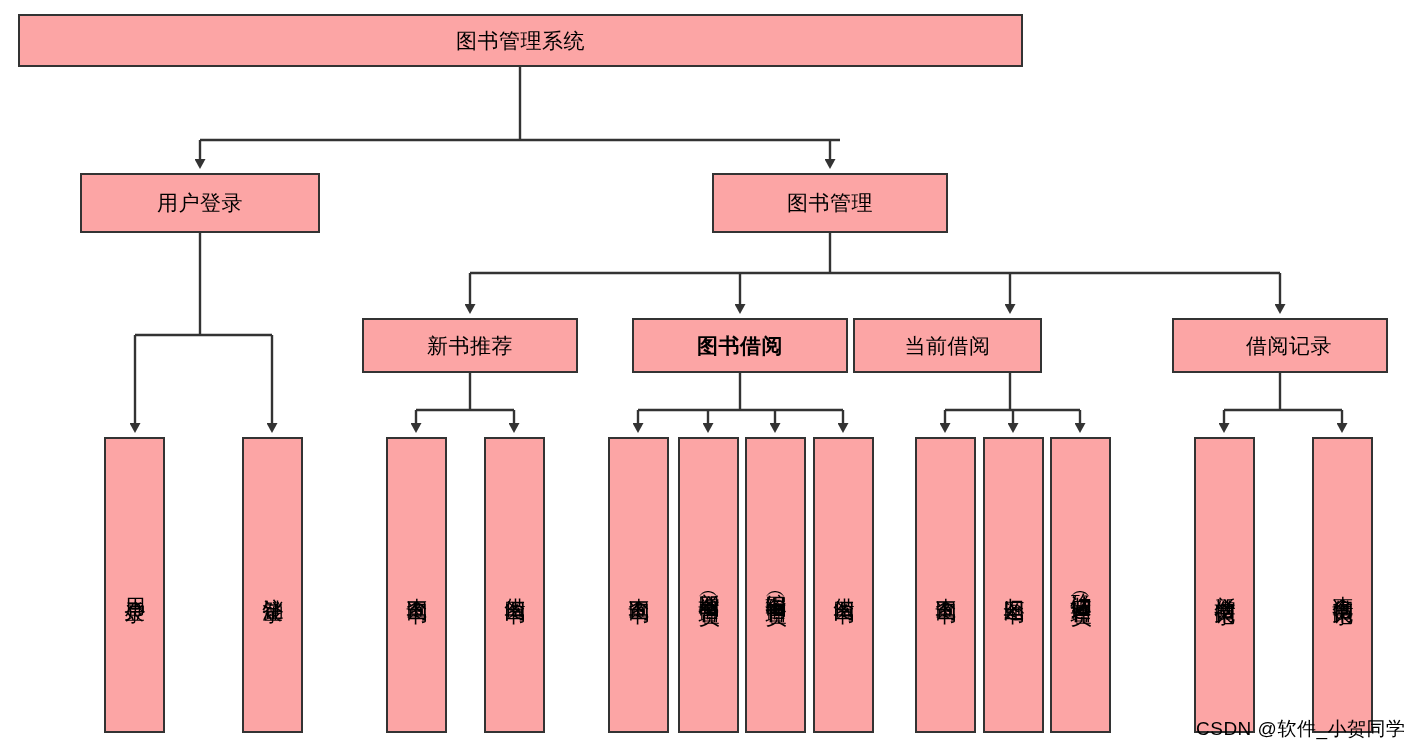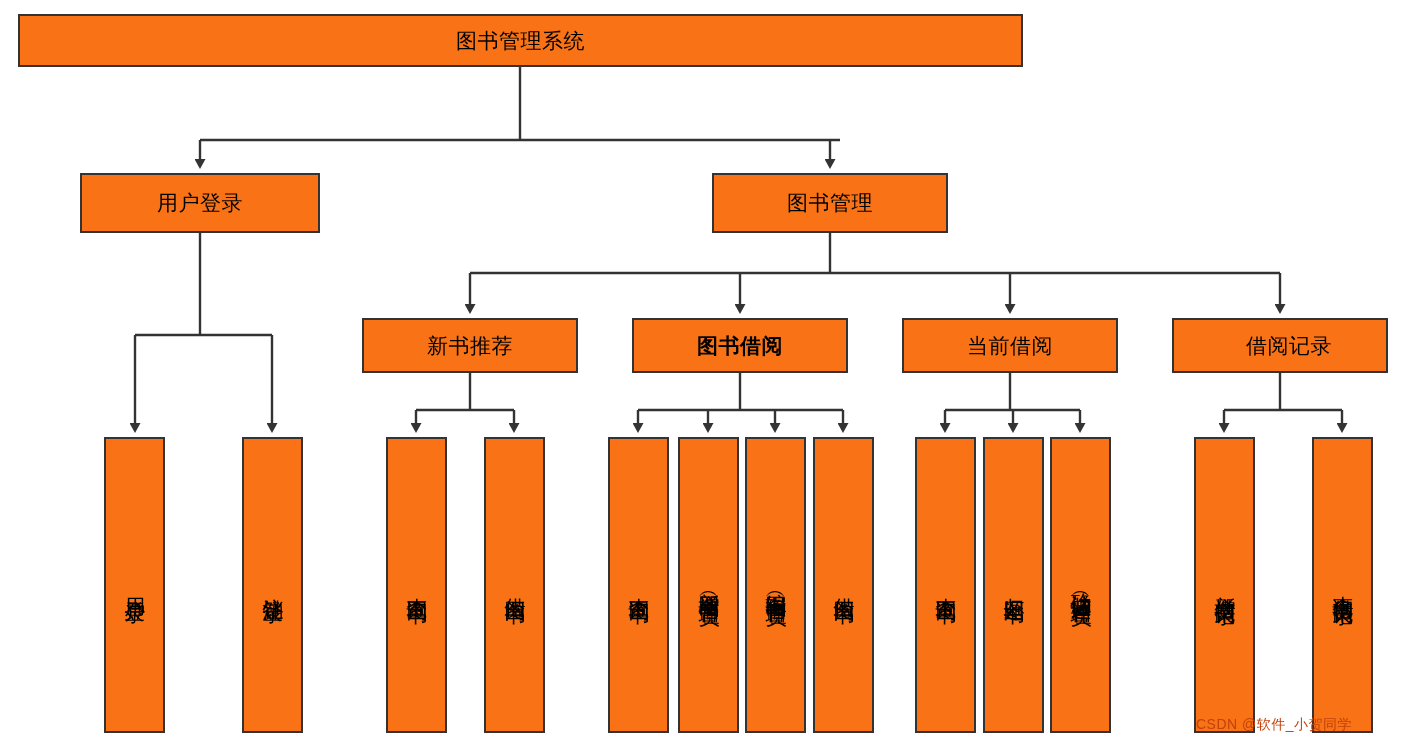--- a/index.html
+++ b/index.html
@@ -15,21 +15,21 @@
     position: relative;
     width: 1405px;
     height: 747px;
     background: #ffffff;
     overflow: hidden;
   }
   .node {
     position: absolute;
     box-sizing: border-box;
     border: 2px solid #333333;
-    background: #f97316;
+    background: #fca5a5;
     display: flex;
     align-items: center;
     justify-content: center;
     text-align: center;
   }
   .node.horiz .label {
     font-size: 21px;
     line-height: 1.2;
     letter-spacing: 0.5px;
     white-space: nowrap;
@@ -49,22 +49,22 @@
   #edges {
     position: absolute;
     left: 0;
     top: 0;
     width: 1405px;
     height: 747px;
     pointer-events: none;
   }
   .watermark {
     position: absolute;
-    font-size: 14px;
-    color: #c2410c;
+    font-size: 19px;
+    color: #000000;
     white-space: nowrap;
     letter-spacing: 0.5px;
   }
 </style>
 </head>
 <body>
 
 <div id="canvas">
 
   <svg id="edges" viewBox="0 0 1405 747">
@@ -127,21 +127,21 @@
   <div class="node horiz" style="left:362px; top:318px; width:216px; height:55px;">
     <span class="label">新书推荐</span>
   </div>
 
   <div class="node horiz" style="left:712px; top:173px; width:236px; height:60px;">
     <span class="label">图书管理</span>
   </div>
   <div class="node horiz" style="left:632px; top:318px; width:216px; height:55px;font-weight:bold;">
     <span class="label">图书借阅</span>
   </div>
-  <div class="node horiz" style="left:902px; top:318px; width:216px; height:55px;">
+  <div class="node horiz" style="left:853px; top:318px; width:189px; height:55px;">
     <span class="label">当前借阅</span>
   </div>
   <div class="node horiz" style="left:1172px; top:318px; width:216px; height:55px;padding-left:18px;">
     <span class="label">借阅记录</span>
   </div>
 
   <div class="node vert" style="left:104px; top:437px; width:61px; height:296px;">
     <span class="label">用户登录</span>
   </div>
   <div class="node vert" style="left:242px; top:437px; width:61px; height:296px;">

